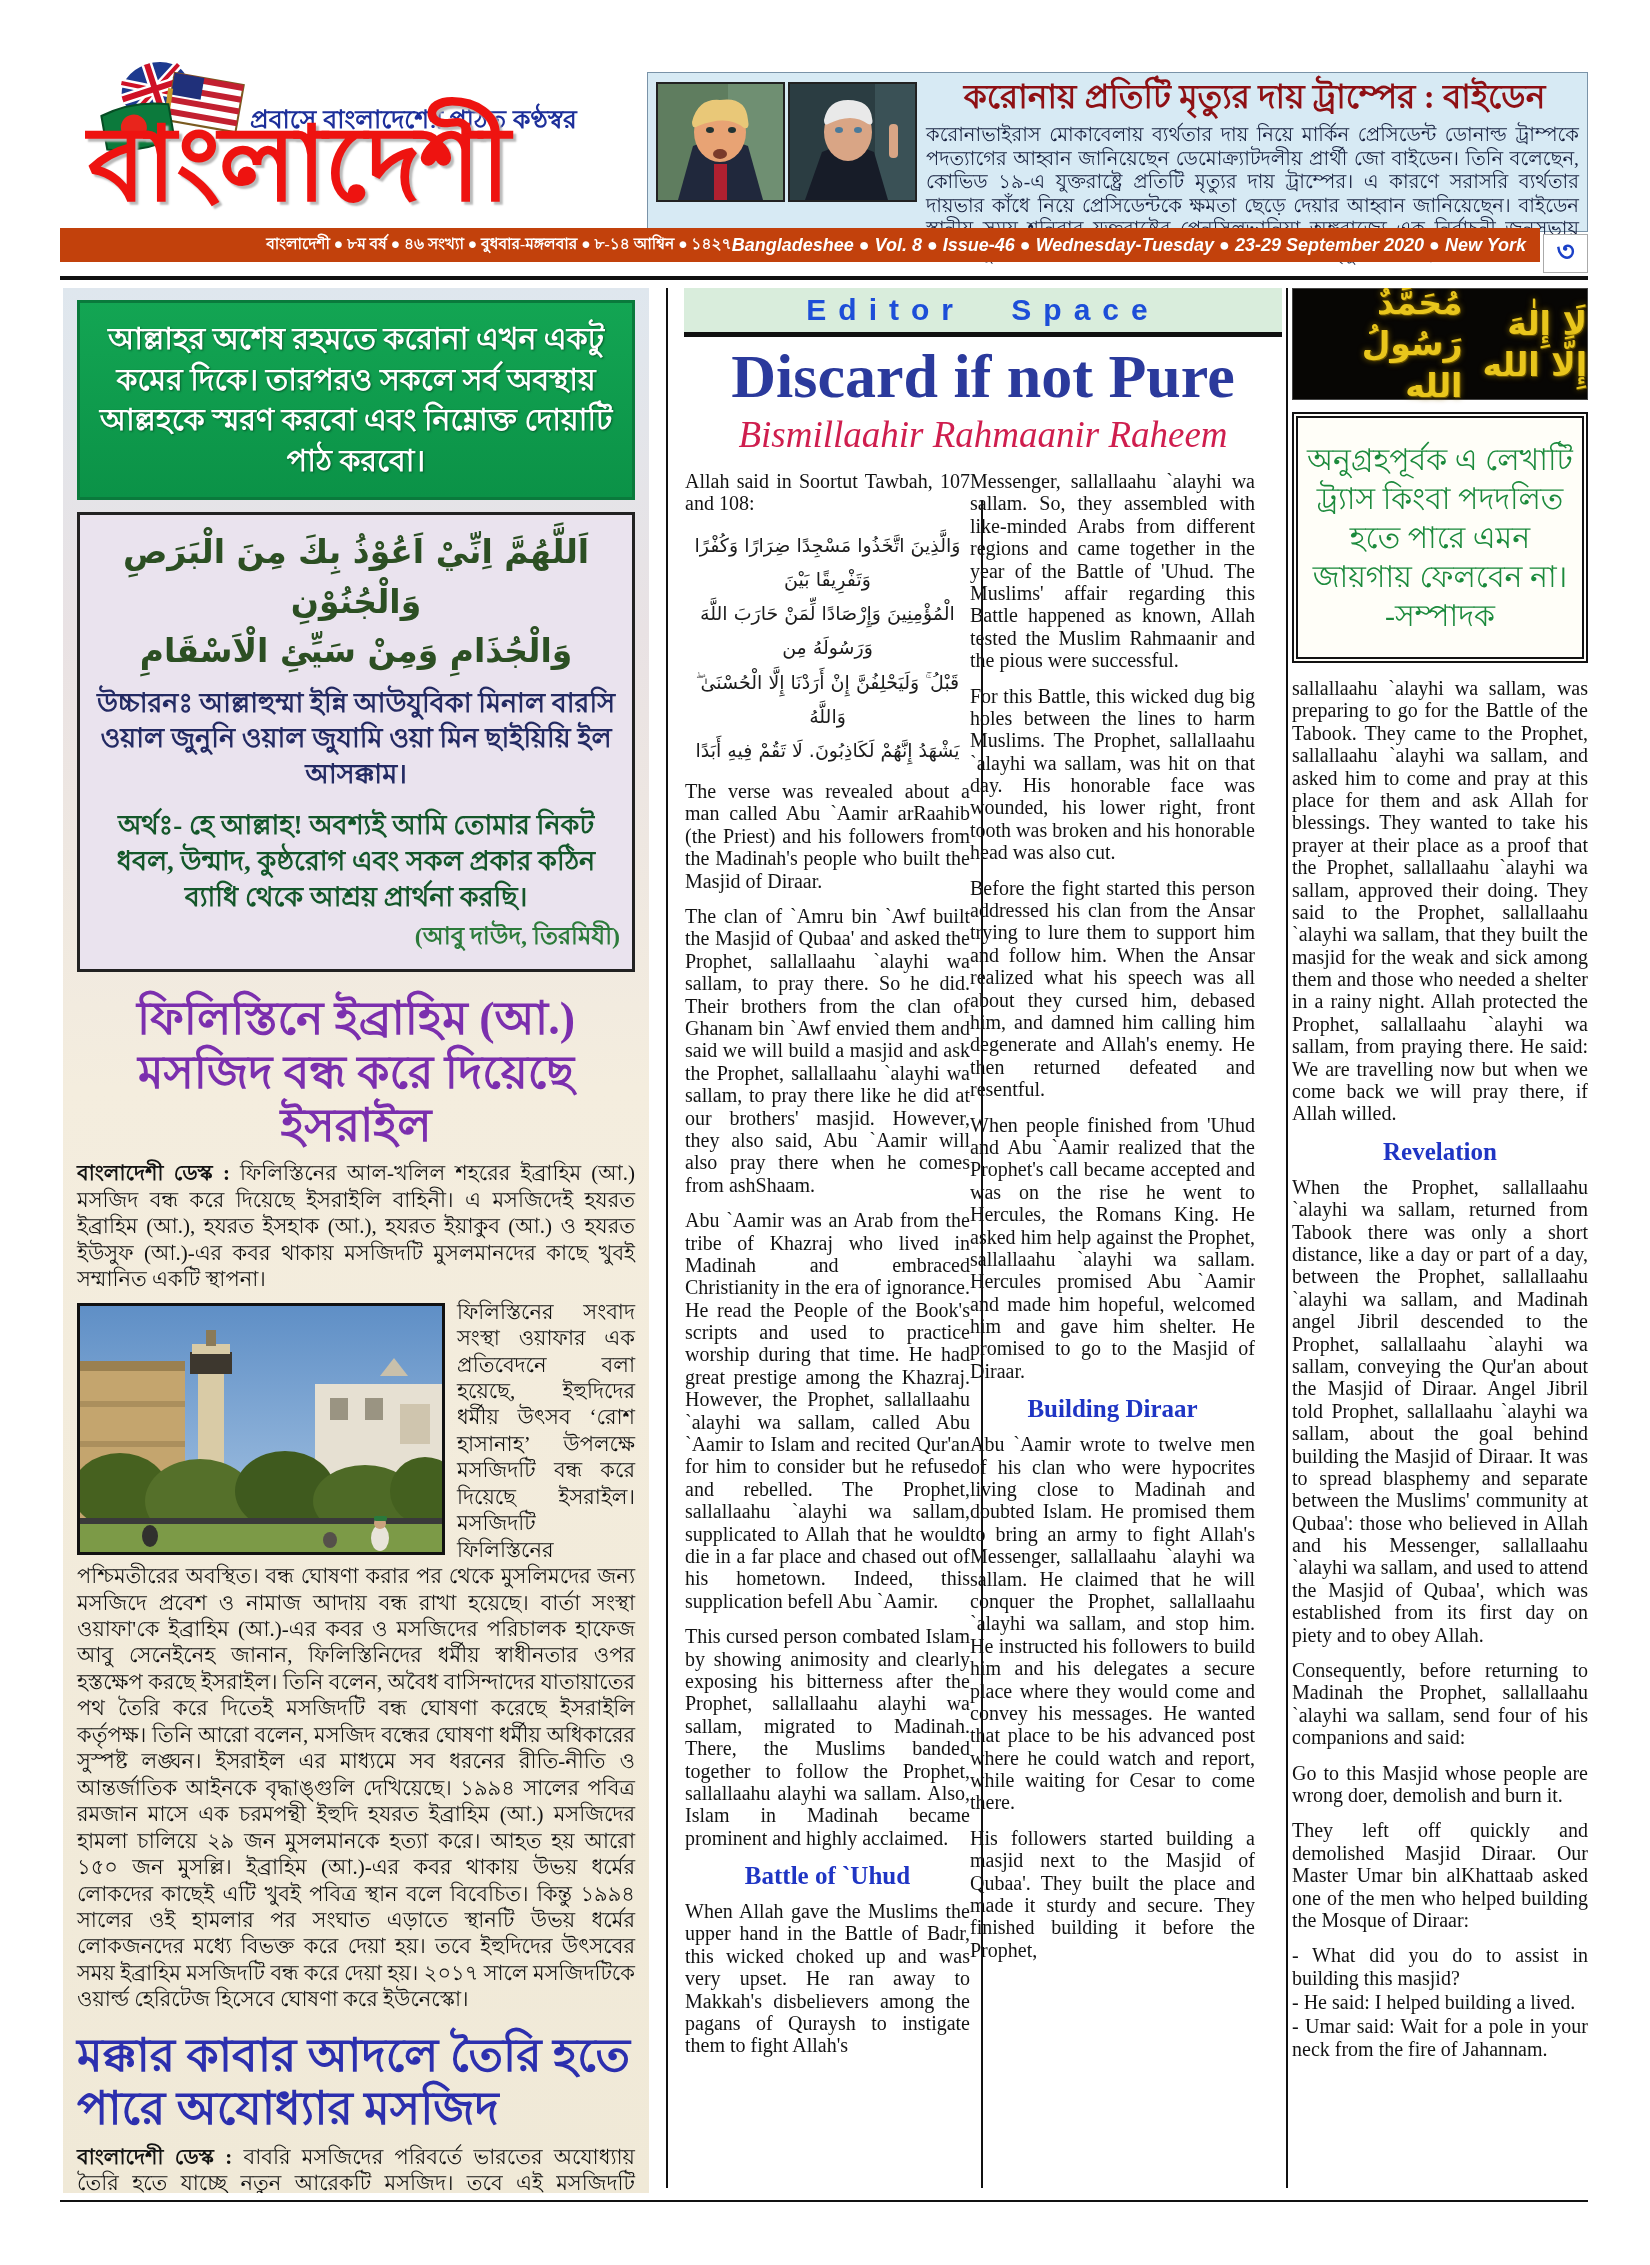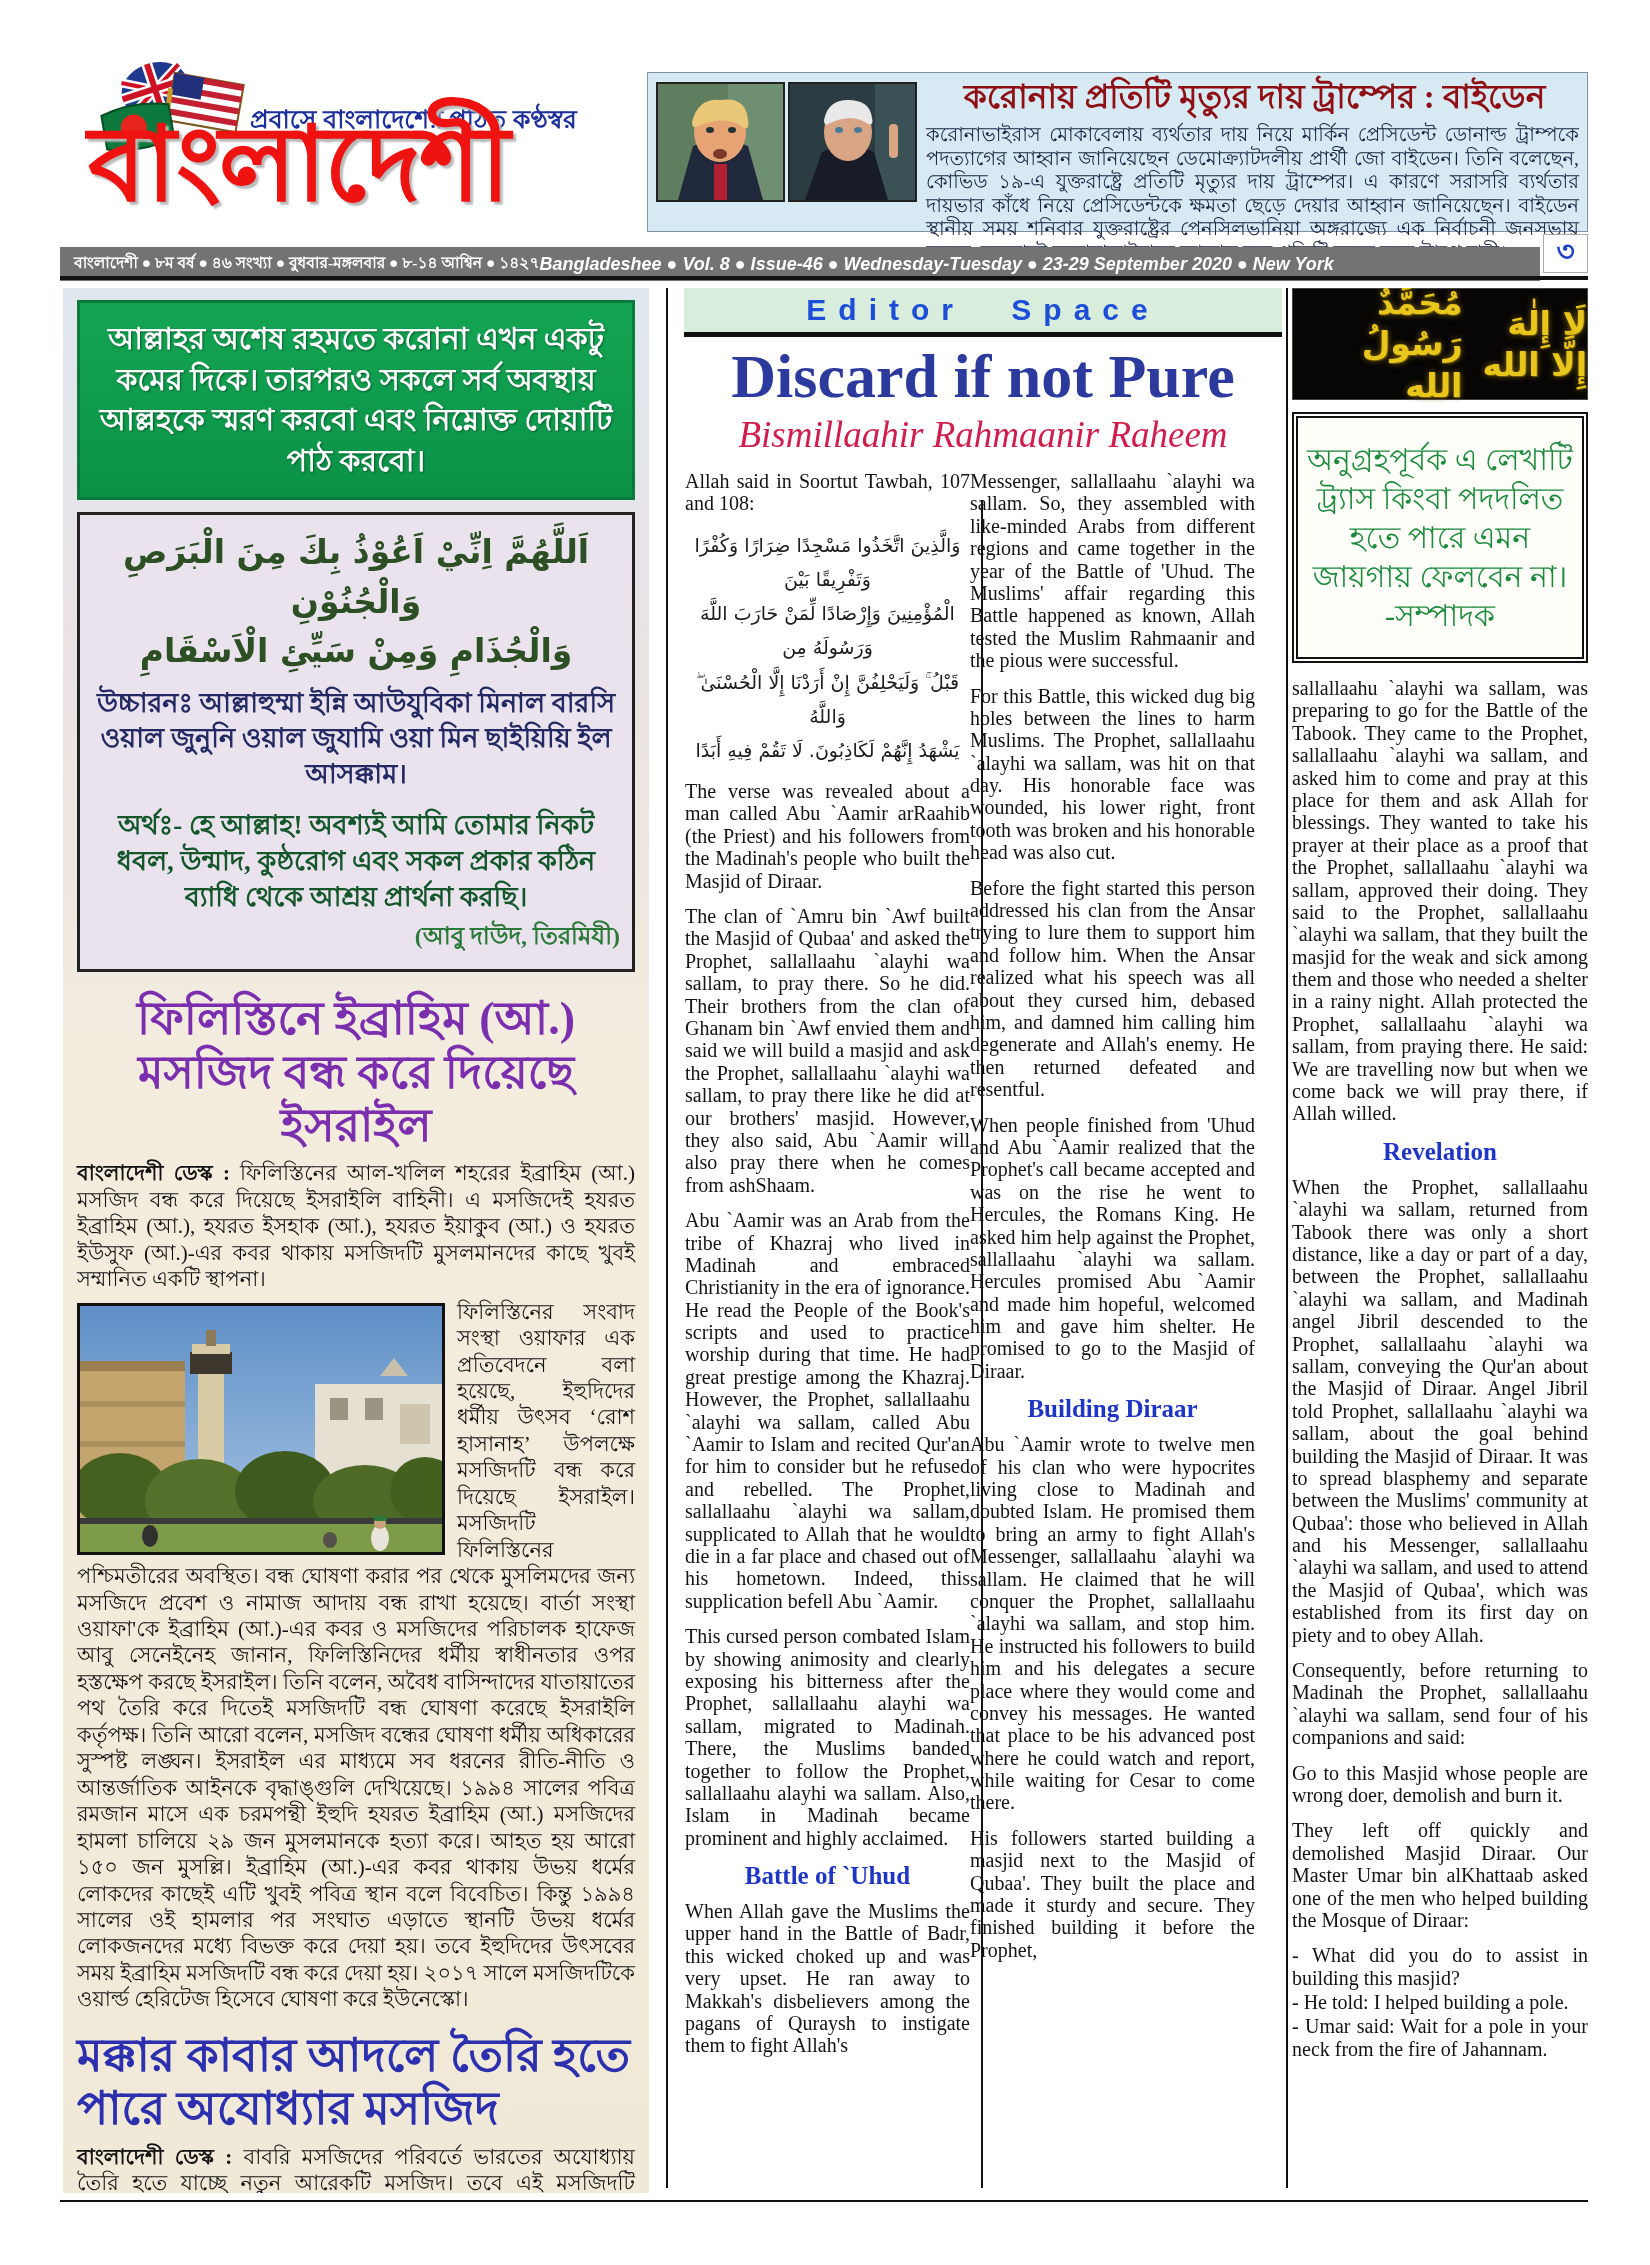--- a/index.html
+++ b/index.html
@@ -15,22 +15,22 @@
   
   .topnews{position:absolute;left:647px;top:72px;width:941px;height:160px;background:#d7eaf4;
            border:1px solid #7a93a8;box-sizing:border-box;}
   .photos{position:absolute;left:8px;top:9px;width:262px;height:120px;display:flex;gap:3px;}
   .photos .ph{width:129px;height:120px;border:2px solid #222;box-sizing:border-box;overflow:hidden;}
   .tn-headline{position:absolute;left:282px;top:6px;right:8px;text-align:center;font-weight:bold;
                font-size:33px;color:#8e1014;line-height:1.1;}
   .tn-body{position:absolute;left:278px;top:50px;right:8px;bottom:4px;font-size:19.5px;line-height:1.21;
            text-align:justify;color:#17203f;}
   
-  .infobar{position:absolute;left:60px;top:247px;width:1480px;height:34px;background:#737373;color:#fff;
-           display:flex;justify-content:flex-start;align-items:center;padding:0 14px;box-sizing:border-box;}
+  .infobar{position:absolute;left:60px;top:228px;width:1480px;height:34px;background:#c2410c;color:#fff;
+           display:flex;justify-content:flex-end;align-items:center;padding:0 14px;box-sizing:border-box;}
   .infobar .l{font-size:15.5px;font-weight:bold;}
   .infobar .r{font-family:"Liberation Sans",sans-serif;font-size:18px;font-weight:bold;font-style:italic;}
   .pagenum{position:absolute;left:1543px;top:234px;width:45px;height:39px;background:#fff;border:1px solid #aaa;
            box-sizing:border-box;display:flex;align-items:center;justify-content:center;
            color:#1b41c8;font-size:28px;font-weight:bold;}
   .black-rule{position:absolute;left:60px;top:276px;width:1528px;height:4px;background:#111;}
   
   .vrule{position:absolute;width:2px;background:#111;}
   .footer-rule{position:absolute;left:60px;top:2200px;width:1528px;height:2px;background:#111;}
   
@@ -261,18 +261,18 @@
     <div class="notice">অনুগ্রহপূর্বক এ লেখাটি ট্র্যাস কিংবা পদদলিত হতে পারে এমন জায়গায় ফেলবেন না। -সম্পাদক</div>
 
     <div class="ecol3">
       <p>sallallaahu `alayhi wa sallam, was preparing to go for the Battle of the Tabook. They came to the Prophet, sallallaahu `alayhi wa sallam, and asked him to come and pray at this place for them and ask Allah for blessings. They wanted to take his prayer at their place as a proof that the Prophet, sallallaahu `alayhi wa sallam, approved their doing. They said to the Prophet, sallallaahu `alayhi wa sallam, that they built the masjid for the weak and sick among them and those who needed a shelter in a rainy night. Allah protected the Prophet, sallallaahu `alayhi wa sallam, from praying there. He said: We are travelling now but when we come back we will pray there, if Allah willed.</p>
       <div class="eheading">Revelation</div>
       <p>When the Prophet, sallallaahu `alayhi wa sallam, returned from Tabook there was only a short distance, like a day or part of a day, between the Prophet, sallallaahu `alayhi wa sallam, and Madinah angel Jibril descended to the Prophet, sallallaahu `alayhi wa sallam, conveying the Qur'an about the Masjid of Diraar. Angel Jibril told Prophet, sallallaahu `alayhi wa sallam, about the goal behind building the Masjid of Diraar. It was to spread blasphemy and separate between the Muslims' community at Qubaa': those who believed in Allah and his Messenger, sallallaahu `alayhi wa sallam, and used to attend the Masjid of Qubaa', which was established from its first day on piety and to obey Allah.</p>
       <p>Consequently, before returning to Madinah the Prophet, sallallaahu `alayhi wa sallam, send four of his companions and said:</p>
       <p>Go to this Masjid whose people are wrong doer, demolish and burn it.</p>
       <p>They left off quickly and demolished Masjid Diraar. Our Master Umar bin alKhattaab asked one of the men who helped building the Mosque of Diraar:</p>
       <p style="margin-bottom:2px;">- What did you do to assist in building this masjid?</p>
-      <p style="margin-bottom:2px;">- He told: I helped building a pole.</p>
+      <p style="margin-bottom:2px;">- He said: I helped building a lived.</p>
       <p>- Umar said: Wait for a pole in your neck from the fire of Jahannam.</p>
     </div>
   </div>
 
 </div>
 
 </body></html>

